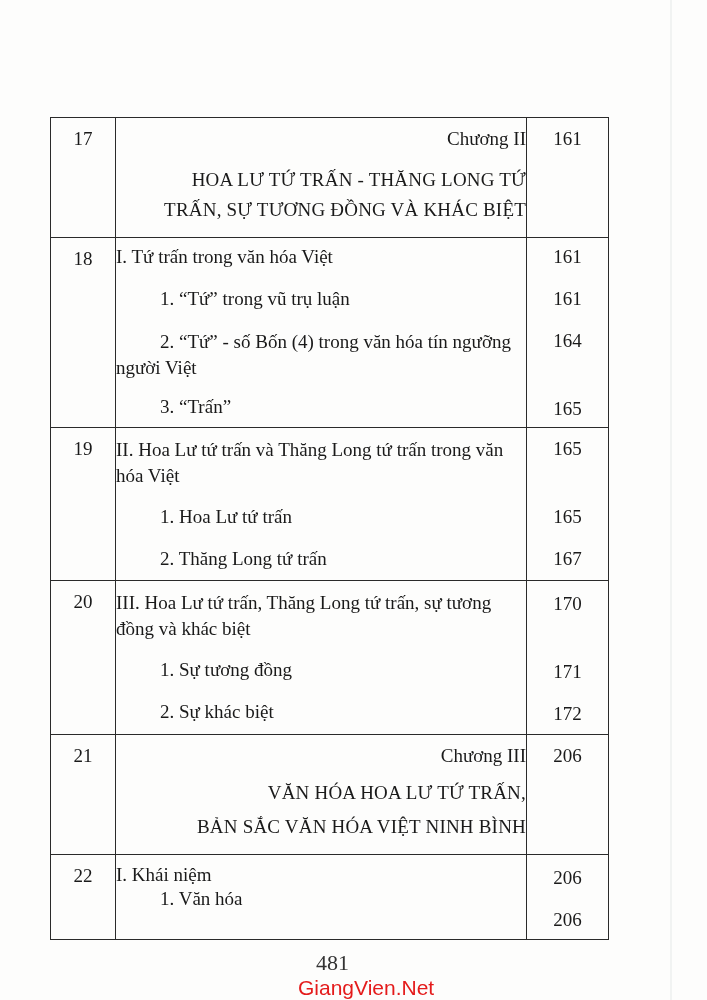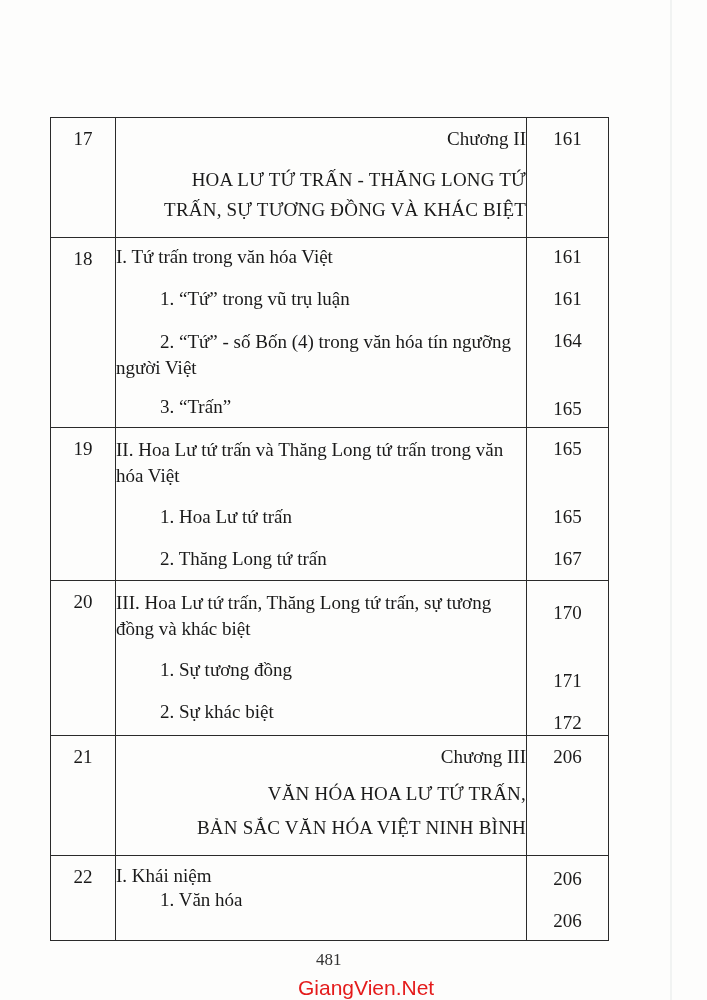--- a/index.html
+++ b/index.html
@@ -19,21 +19,21 @@
   .entry { padding: 0 6px 0 10px; }
   .sub { text-indent: 44px; }
   .chap { text-align: right; }
   .chap .ct { padding-top: 9px; }
   .chap .cb { padding-top: 14px; line-height: 30px; padding-bottom: 12px; letter-spacing: 0.2px; }
   .watermark {
     position: absolute; left: 298px; top: 948px; font-family: "Liberation Sans", sans-serif;
     font-size: 21px; color: #e41b1b; z-index: 2; margin-top: 28px;
   }
   .pagenum {
-    position: absolute; left: 316px; top: 950px; font-size: 17px; color: #333; z-index: 1;
+    position: absolute; left: 316px; top: 950px; font-size: 22px; color: #333; z-index: 1;
   }
 </style>
 </head>
 <body>
 
 <div class="page-edge"></div>
 
 <table class="toc">
   <colgroup>
       <col class="c1">
@@ -84,21 +84,21 @@
       </td>
     </tr>
 
     <tr style="height:154px">
       <td class="num">20</td>
       <td class="entry" style="padding-top:9px">
         <div style="line-height:26px">III. Hoa Lư tứ trấn, Thăng Long tứ trấn, sự tương đồng và khác biệt</div>
         <div class="sub" style="margin-top:16px">1. Sự tương đồng</div>
         <div class="sub" style="margin-top:18px">2. Sự khác biệt</div>
       </td>
-      <td class="pg-cell" style="padding-top:20px">
+      <td class="pg-cell" style="padding-top:11px">
         <div>170</div>
         <div style="margin-top:44px">171</div>
         <div style="margin-top:18px">172</div>
       </td>
     </tr>
 
     <tr style="height:111px">
       <td class="num">21</td>
       <td class="chap">
         <div class="ct">Chương III</div>

